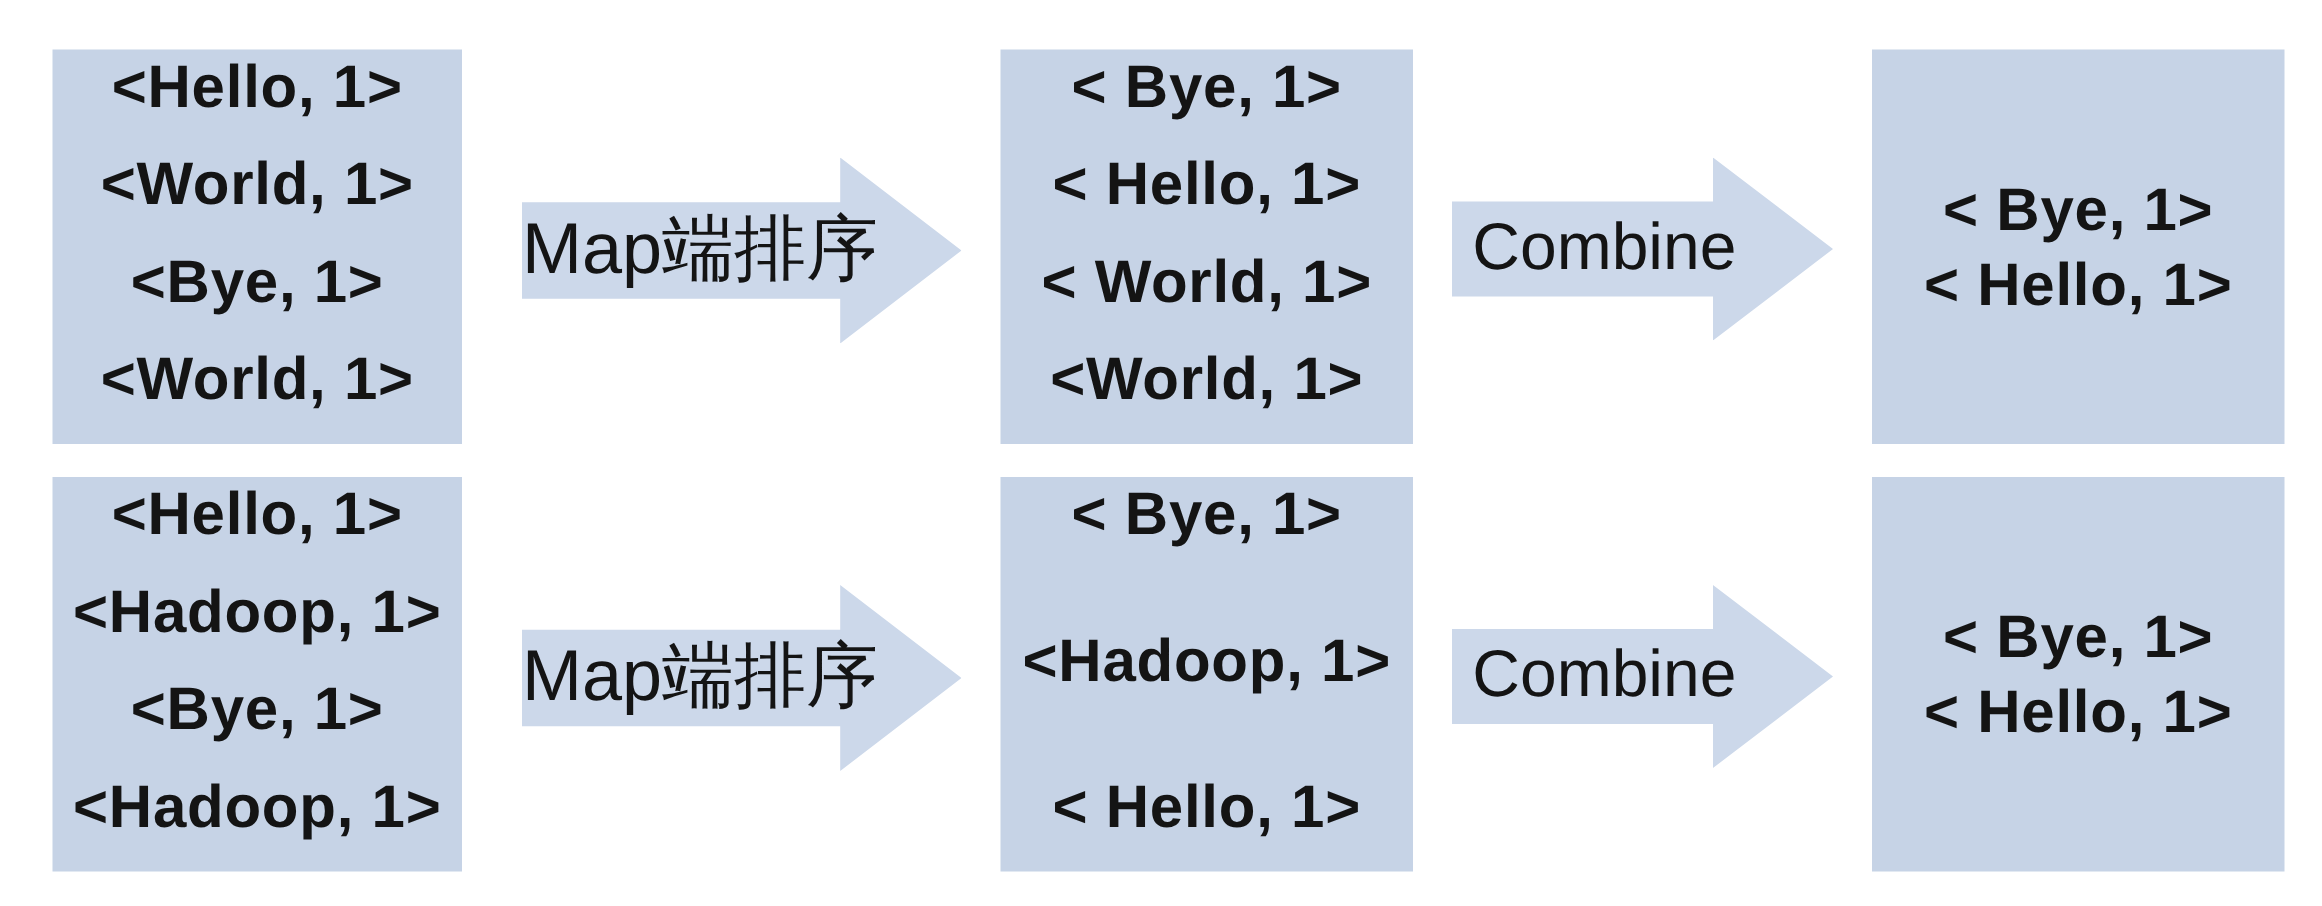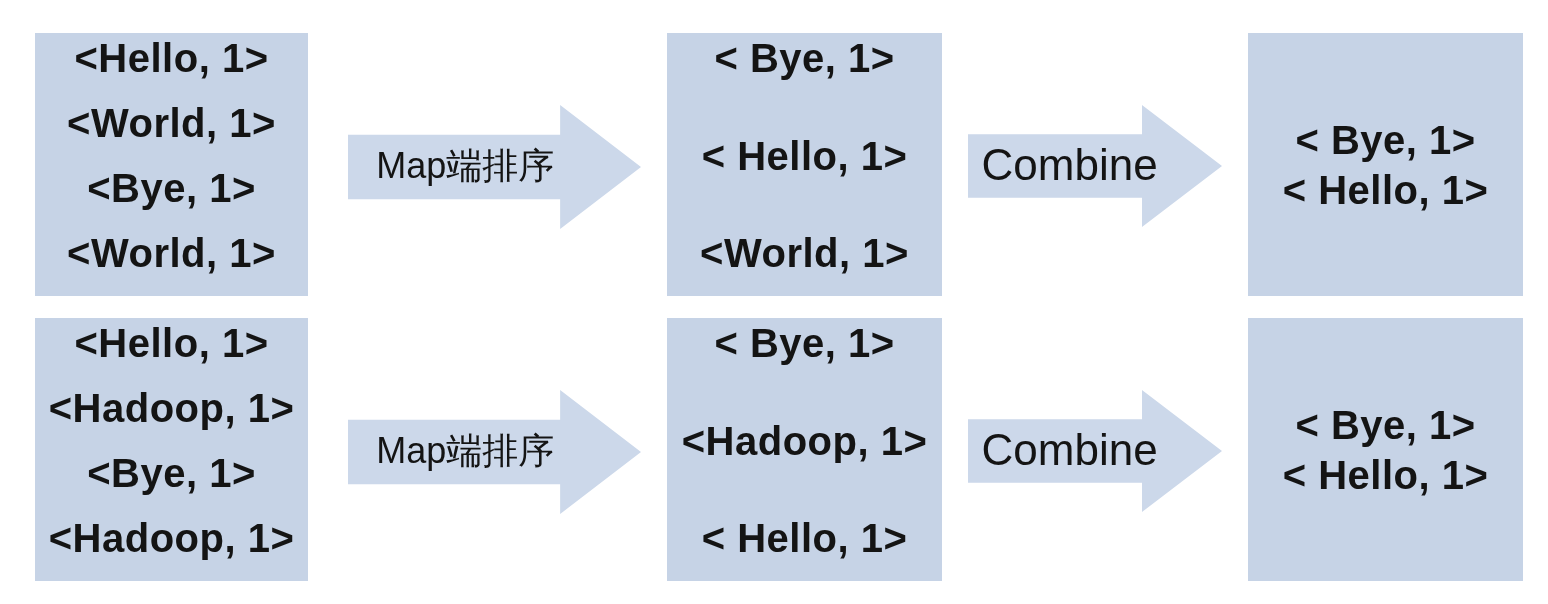--- a/index.html
+++ b/index.html
@@ -70,21 +70,21 @@
   .arrow .arrow-label {
     position: absolute;
     left: 0;
     top: 50%;
     width: 80%;
     transform: translateY(-52%);
     text-align: center;
     white-space: nowrap;
     font-weight: normal;
   }
-  .arrow.arrow-sort .arrow-label    { font-size: 36px; }
+  .arrow.arrow-sort .arrow-label    { font-size: 48px; }
   .arrow.arrow-combine .arrow-label { font-size: 44px; }
 </style>
 </head>
 <body>
 
 <div class="canvas">
 
   <div class="kvbox lines4 col-input row1">
     <div class="kvline">&lt;Hello, 1&gt;</div>
     <div class="kvline">&lt;World, 1&gt;</div>
@@ -93,20 +93,21 @@
   </div>
 
   <div class="arrow arrow-sort row1">
     <div class="arrow-shape"></div>
     <div class="arrow-label">Map端排序</div>
   </div>
 
   <div class="kvbox lines4 col-sorted row1">
     <div class="kvline">&lt; Bye, 1&gt;</div>
     <div class="kvline">&lt; Hello, 1&gt;</div>
+    <div class="kvline">&lt; World, 1&gt;</div>
     <div class="kvline">&lt;World, 1&gt;</div>
   </div>
 
   <div class="arrow arrow-combine row1">
     <div class="arrow-shape"></div>
     <div class="arrow-label">Combine</div>
   </div>
 
   <div class="kvbox col-comb row1">
     <div class="kvline">&lt; Bye, 1&gt;</div>

